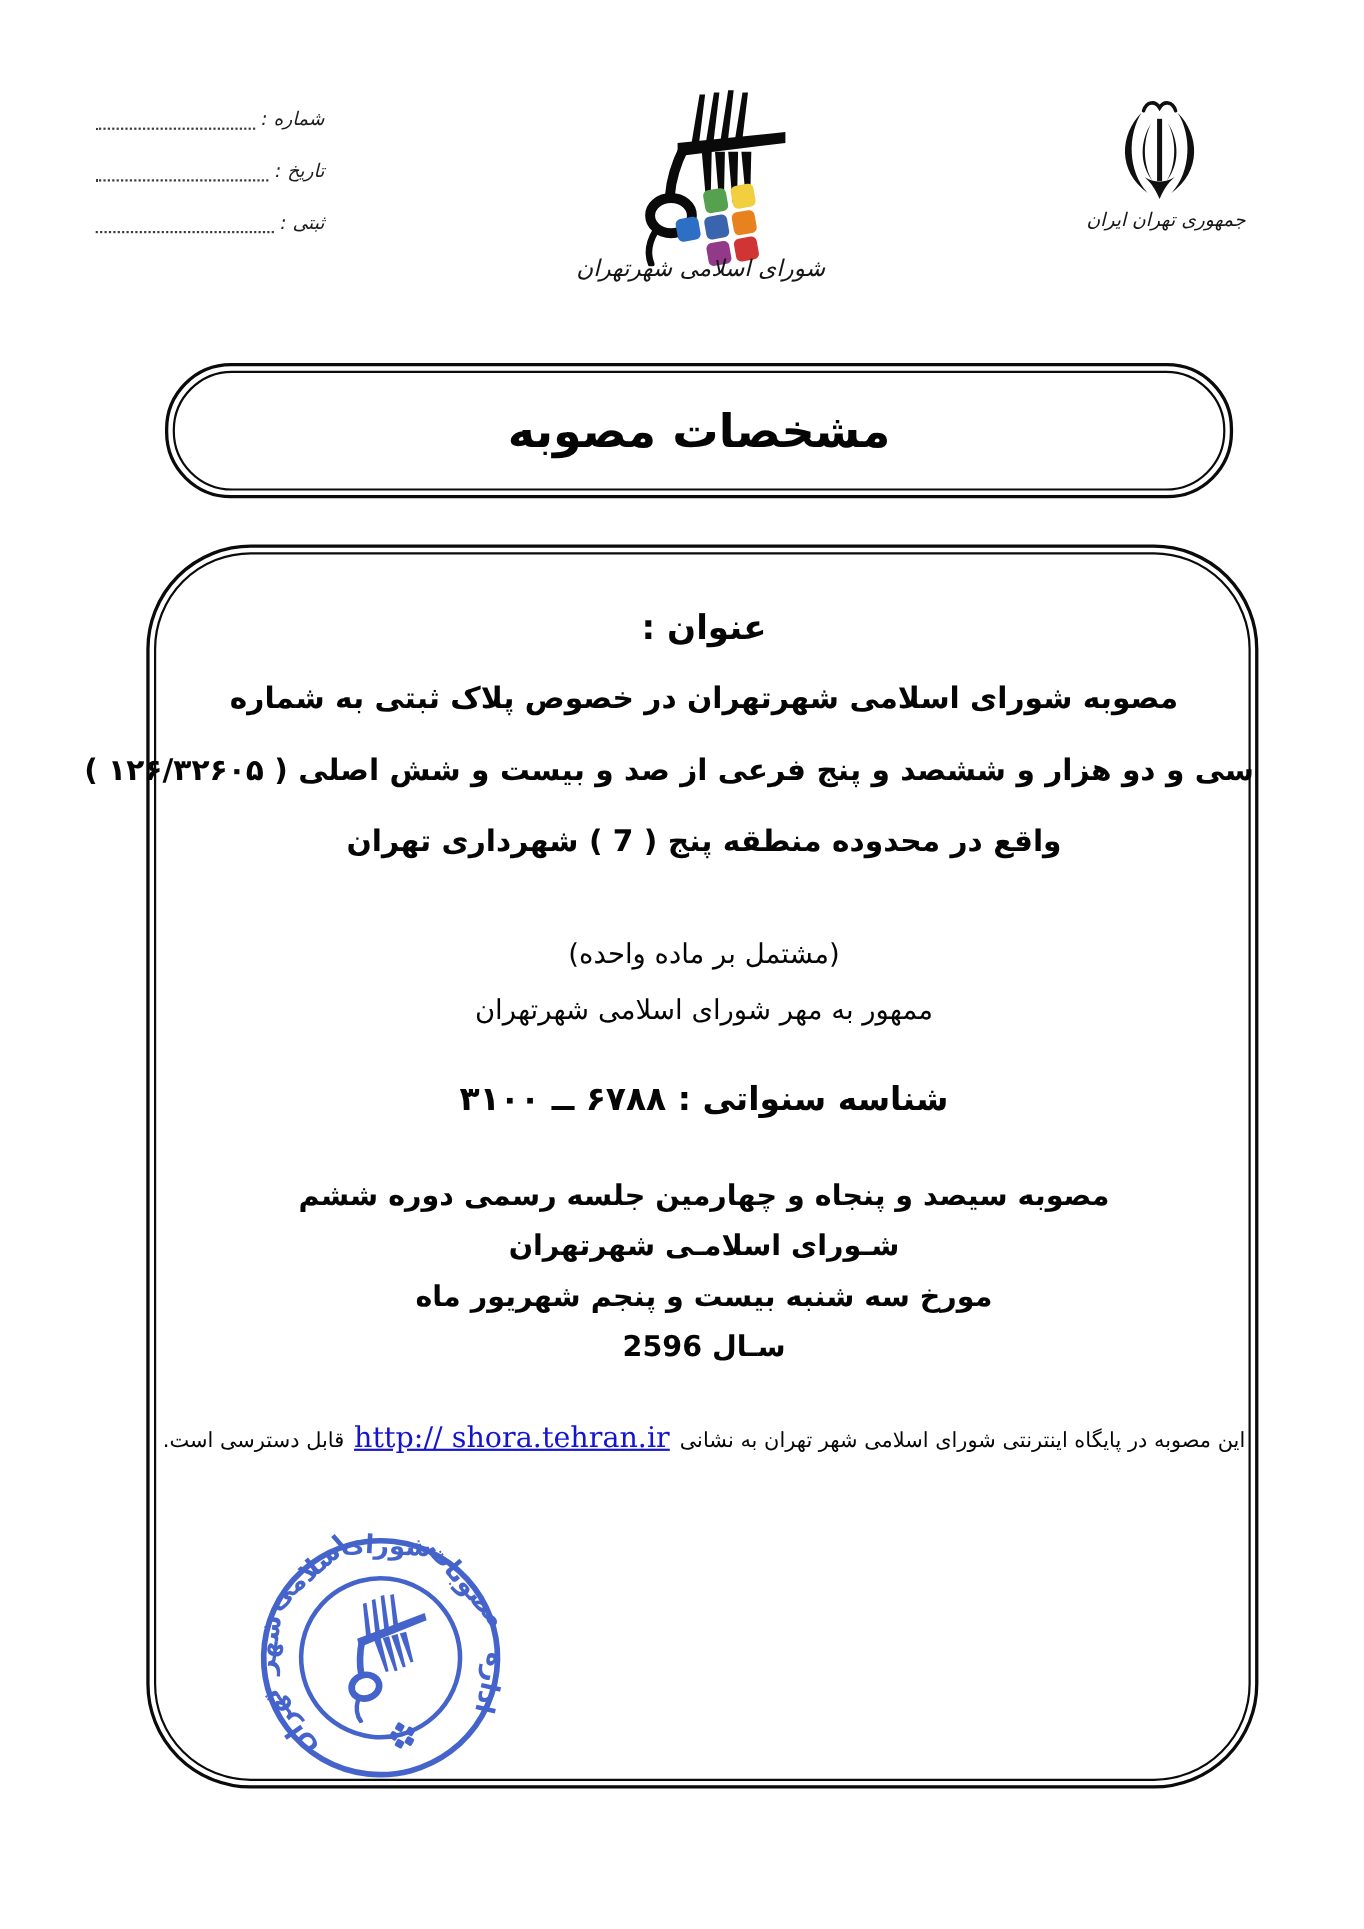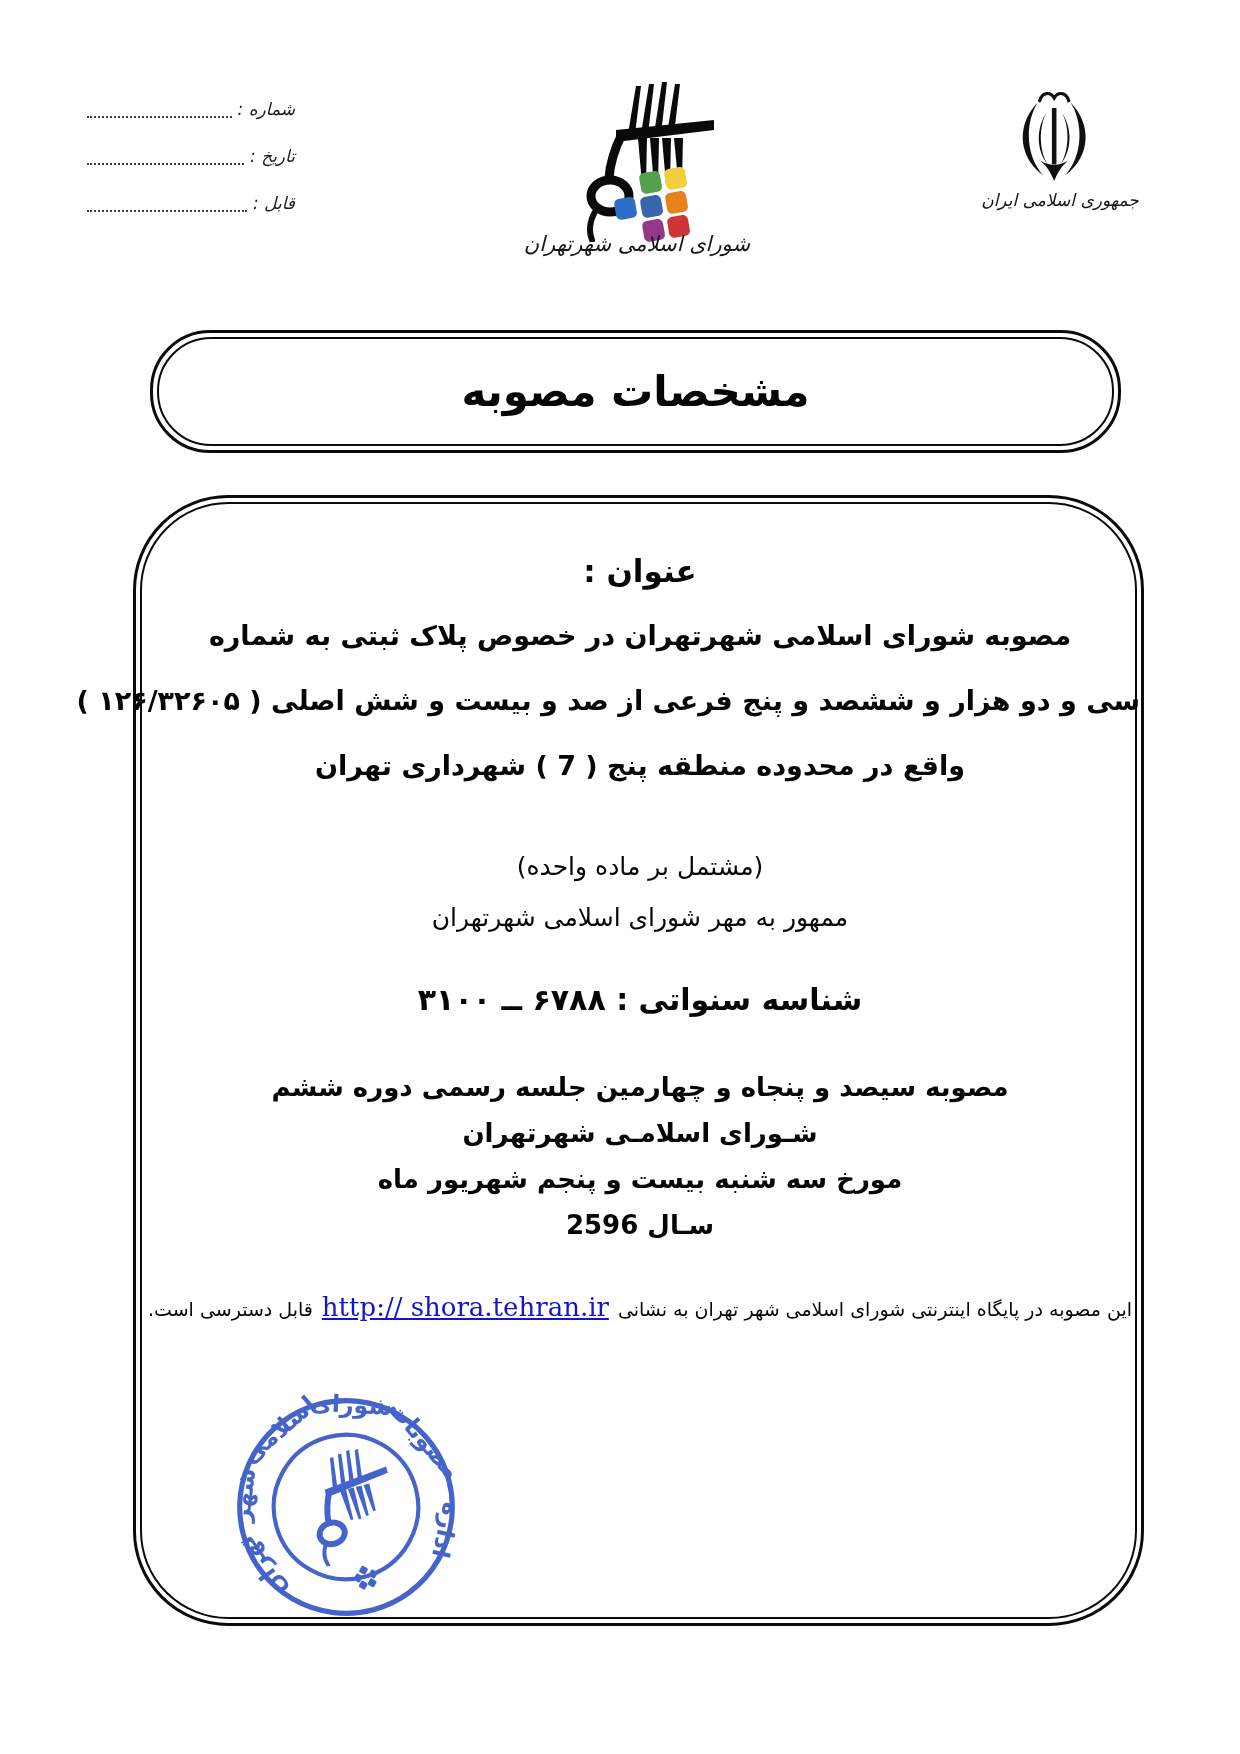--- a/index.html
+++ b/index.html
@@ -87,21 +87,21 @@
   <div class="form-block">
     <div class="form-row">
       <span class="form-label">شماره :</span>
       <span class="dots"></span>
     </div>
     <div class="form-row">
       <span class="form-label">تاریخ :</span>
       <span class="dots"></span>
     </div>
     <div class="form-row">
-      <span class="form-label">قابل :</span>
+      <span class="form-label">ثبتی :</span>
       <span class="dots"></span>
     </div>
   </div>
 
   <svg class="council-logo" width="175" height="172" viewBox="0 0 175 172">
     <use href="#council-mark" x="14" y="0" width="150" height="170" style="color:#0a0a0a"></use>
     <g transform="translate(14,0)">
       <rect x="74" y="100" width="21" height="21" rx="5" transform="rotate(-10 84 110)" fill="#55a14f"></rect>
       <rect x="99" y="96" width="21" height="21" rx="5" transform="rotate(-10 109 106)" fill="#f2cf3e"></rect>
       <rect x="49" y="126" width="21" height="21" rx="5" transform="rotate(-10 59 136)" fill="#2d6fc4"></rect>
@@ -117,21 +117,21 @@
     <g fill="#101010">
       <path fill="none" stroke="#101010" stroke-width="3.5" stroke-linecap="round" d="M42,14 C45,4 54,4 58,11 C62,4 71,4 74,14"></path>
       <rect x="55.5" y="22" width="5" height="62"></rect>
       <path d="M58,102 C52,88 47,84 43,80 C52,86 64,86 73,80 C69,84 64,88 58,102 Z"></path>
       <path d="M50,26 C38,44 38,68 51,84 C41,68 41,42 50,26 Z"></path>
       <path d="M66,26 C78,44 78,68 65,84 C75,68 75,42 66,26 Z"></path>
       <path d="M40,16 C18,38 16,74 46,96 C26,74 26,38 40,16 Z"></path>
       <path d="M76,16 C98,38 100,74 70,96 C90,74 90,38 76,16 Z"></path>
     </g>
   </svg>
-  <div class="emblem-caption">جمهوری اسلامی ایران</div>
+  <div class="emblem-caption">جمهوری تهران ایران</div>
 
   <div class="pill">
     <div class="pill-inner"></div>
     <div class="pill-title">مشخصات مصوبه</div>
   </div>
 
   <div class="main-box">
     <div class="main-box-inner"></div>
   </div>
 

